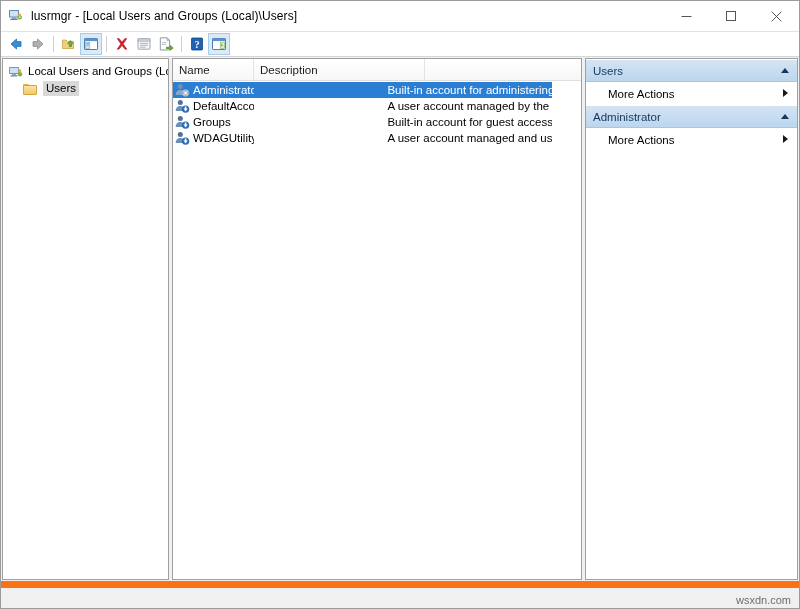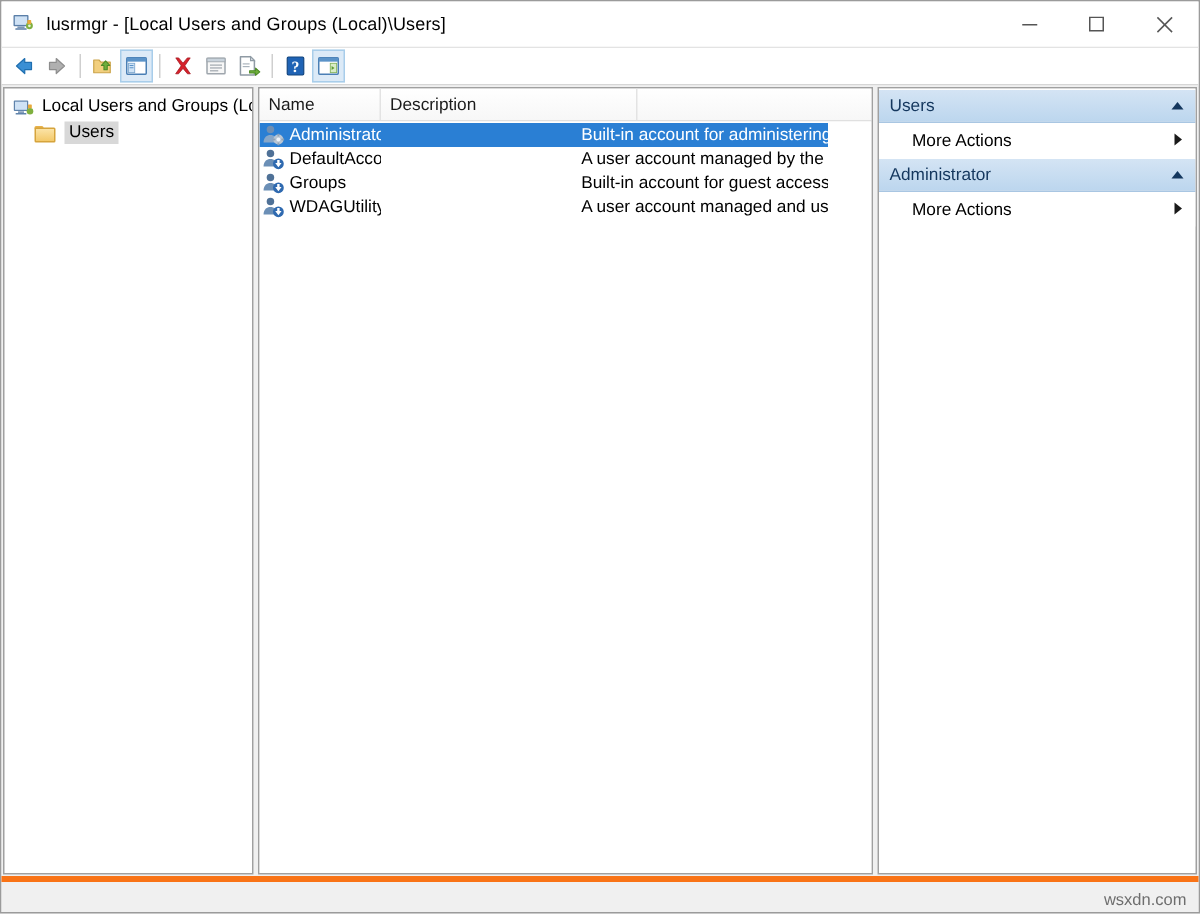--- a/index.html
+++ b/index.html
@@ -317,21 +317,21 @@
     left: 2px; top: 0;
     border-top: 4.5px solid transparent;
     border-bottom: 4.5px solid transparent;
     border-left: 5px solid #1a1a1a;
   }
 
   
   .statusbar {
     height: 20px;
     background: #f0f0f0;
-    border-top: 4px solid #f97316;
+    border-top: 7px solid #f97316;
     flex: 0 0 auto;
     display: flex;
     align-items: center;
     position: relative;
   }
   .watermark {
     position: absolute;
     right: 8px;
     bottom: 2px;
     font-size: 11px;

